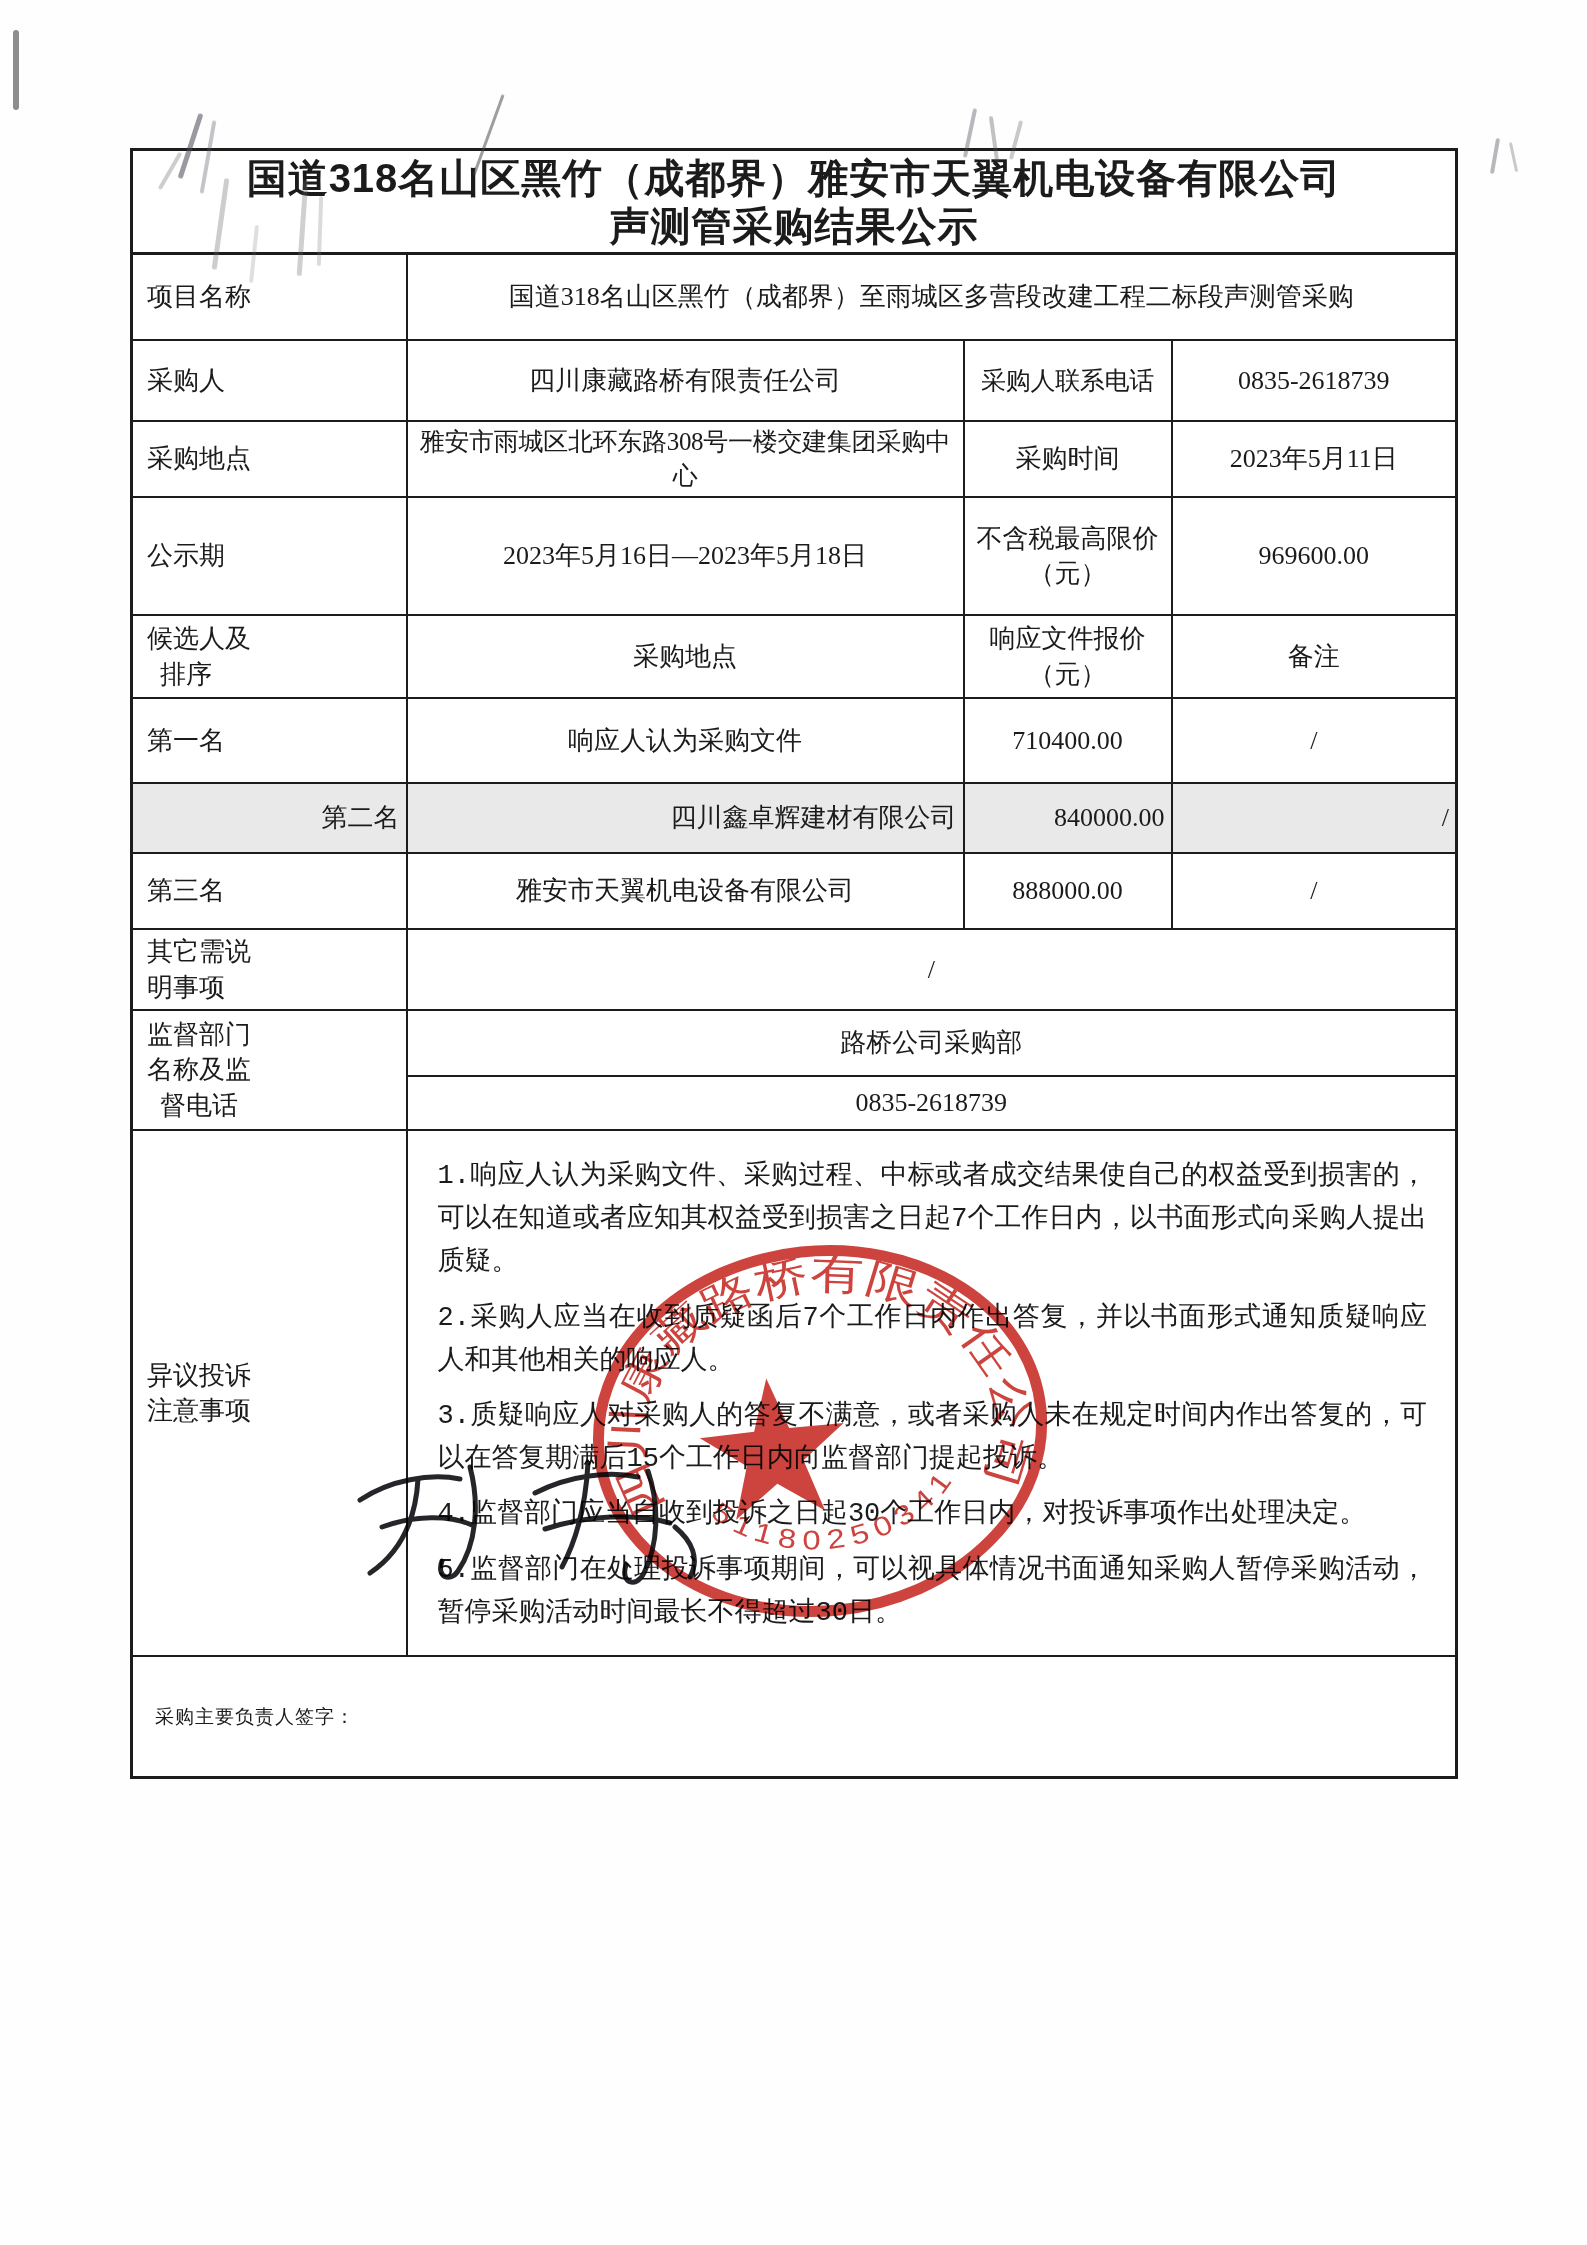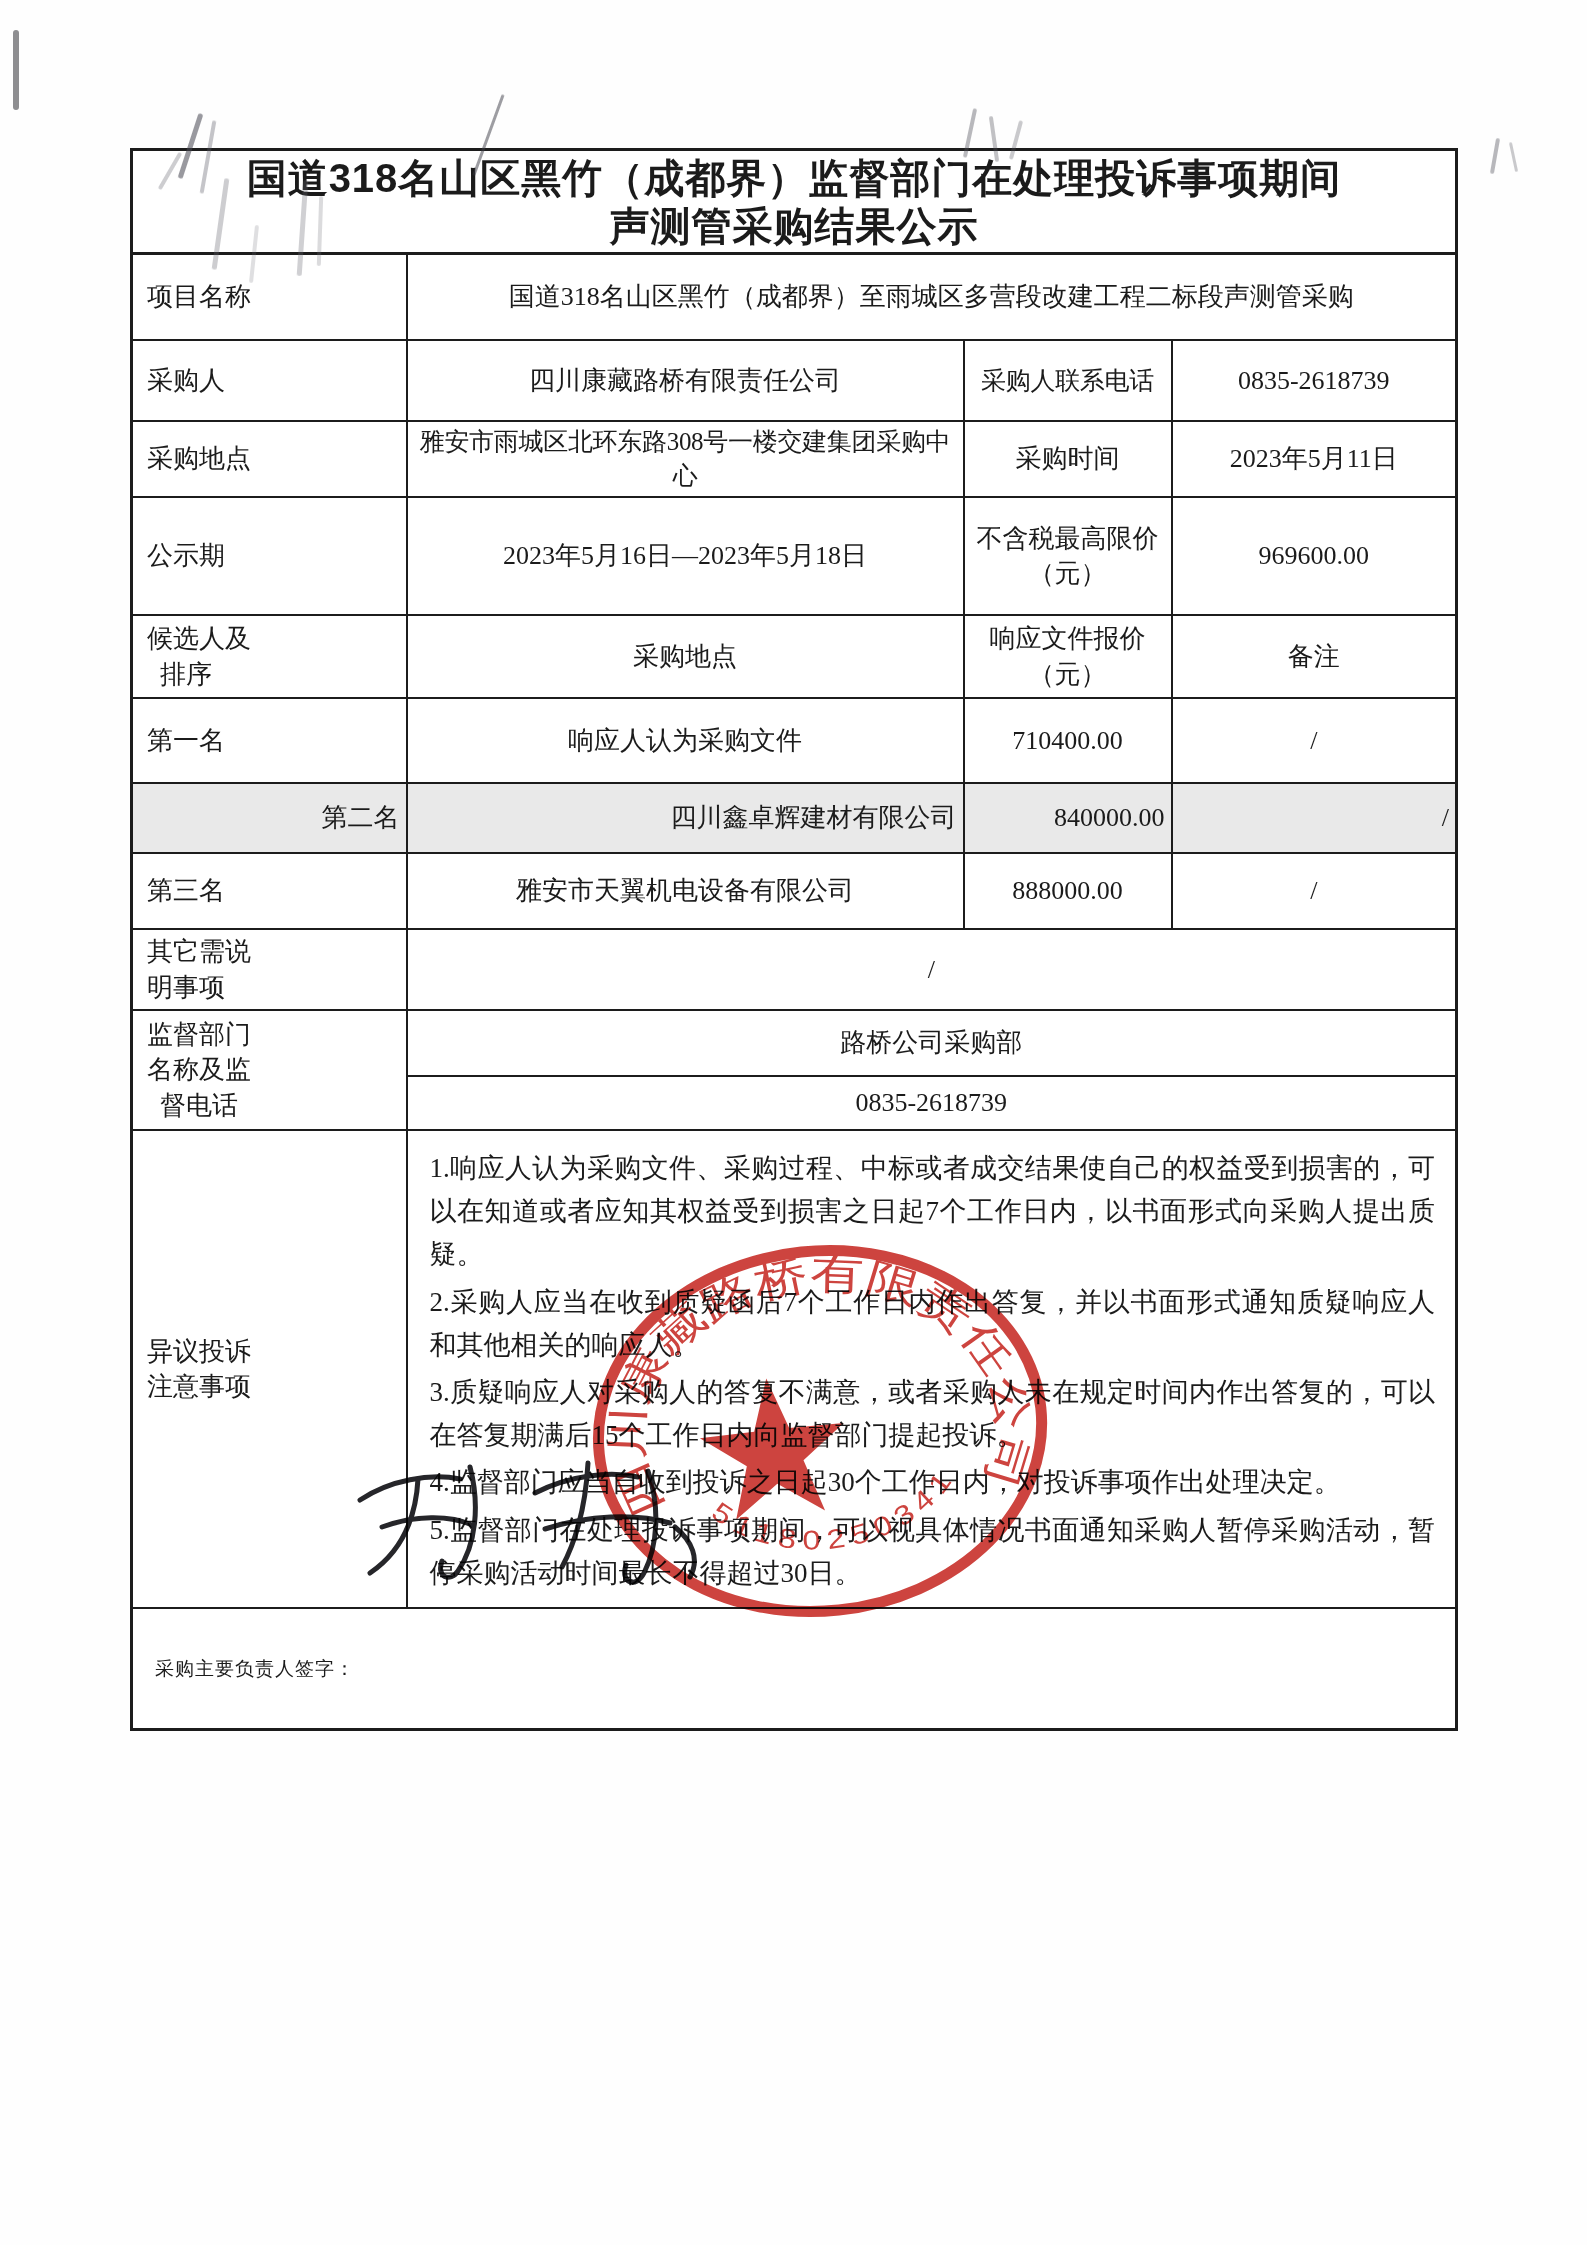--- a/index.html
+++ b/index.html
@@ -34,21 +34,21 @@
   tr.h-r14 td{height:115px;}
   tr.alt td{background:#e9e9e9;text-align:right;}
   td.title-cell{
     font-family:"Liberation Sans",sans-serif;font-weight:bold;
     font-size:40px;line-height:1.2;letter-spacing:1px;text-align:center;
   }
   td.para{
     text-align:justify;vertical-align:top;
     font-size:27px;line-height:1.6;padding:12px 16px 8px 18px;
   }
-  td.para p{margin:4px;}
+  td.para p{margin:12px;font-family:Liberation Mono, monospace;}
   td.tight{font-size:25px;letter-spacing:-0.3px;padding:2px 2px;}
   td.sig{
     text-align:left;padding-left:22px;font-size:19px;letter-spacing:1px;
   }
   
   .stamp{
     position:absolute;left:575px;top:1205px;width:510px;height:450px;
     transform:rotate(-6deg);mix-blend-mode:multiply;opacity:.92;
     pointer-events:none;
   }
@@ -69,21 +69,21 @@
     <colgroup>
       <col style="width:275px">
         <col style="width:557px">
         <col style="width:208px">
         <col style="width:285px">
     </colgroup>
 
     <tbody>
         <tr class="h-title">
       <td colspan="4" class="title-cell">
-        <div>国道318名山区黑竹（成都界）监督部门在处理投诉事项期间</div>
+        <div>国道318名山区黑竹（成都界）雅安市天翼机电设备有限公司</div>
         <div>声测管采购结果公示</div>
       </td>
     </tr>
 
     <tr class="h-r2">
       <td class="lbl">项目名称</td>
       <td colspan="3">国道318名山区黑竹（成都界）至雨城区多营段改建工程二标段声测管采购</td>
     </tr>
 
     <tr class="h-r3">

